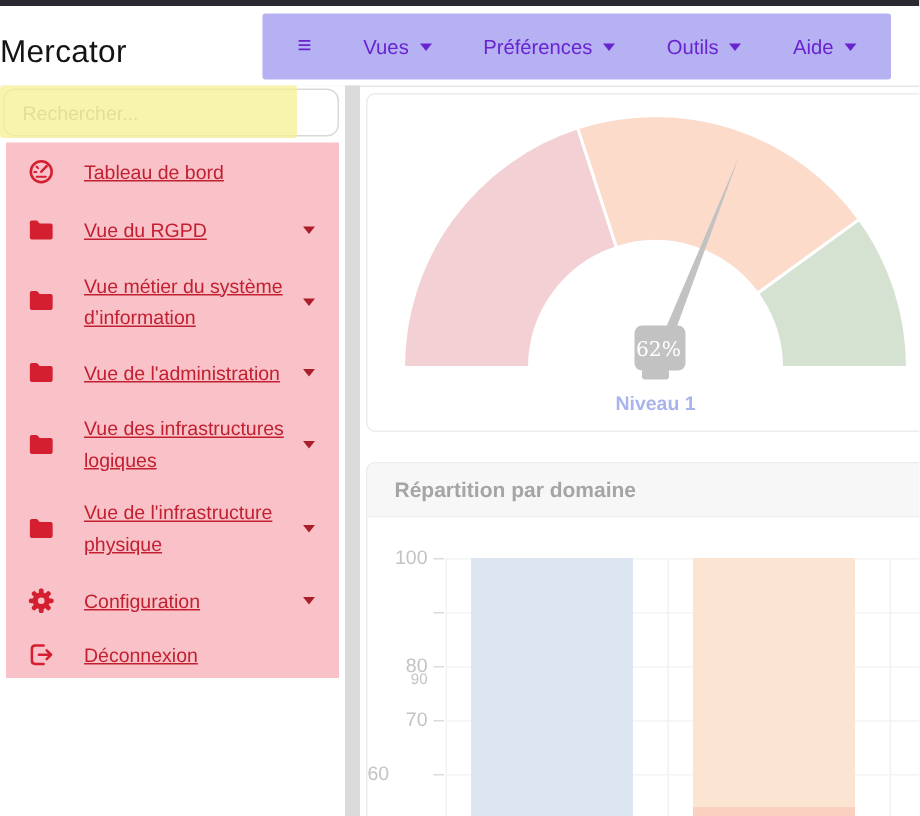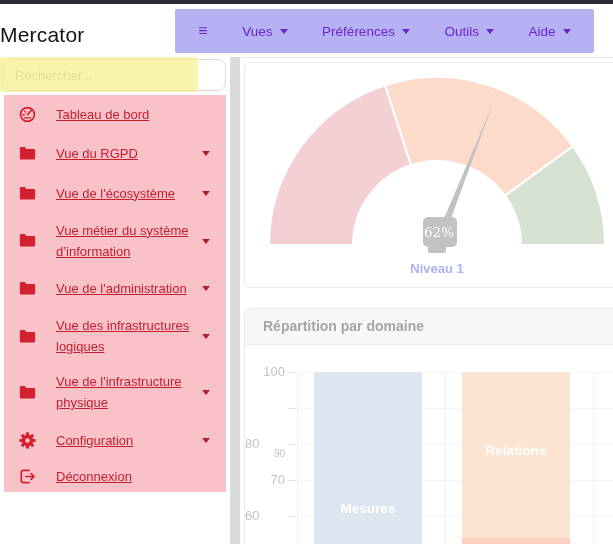--- a/index.html
+++ b/index.html
@@ -94,29 +94,20 @@
       <div class="menu-item h40">
         <span class="mi-icon">
           <svg width="19" height="19" viewBox="0 0 18 18" fill="currentColor">
             <path d="M1.8 4.1c0-.7.6-1.2 1.2-1.2h3.3l1.7 1.9h7c.7 0 1.2.5 1.2 1.2v7.6c0 .7-.5 1.2-1.2 1.2H3c-.7 0-1.2-.5-1.2-1.2Z"></path>
           </svg>
         </span>
         <span class="mi-label">Vue du RGPD</span>
         <span class="mi-caret"></span>
       </div>
 
-      <div class="menu-item h40">
-        <span class="mi-icon">
-          <svg width="19" height="19" viewBox="0 0 18 18" fill="currentColor">
-            <path d="M1.8 4.1c0-.7.6-1.2 1.2-1.2h3.3l1.7 1.9h7c.7 0 1.2.5 1.2 1.2v7.6c0 .7-.5 1.2-1.2 1.2H3c-.7 0-1.2-.5-1.2-1.2Z"></path>
-          </svg>
-        </span>
-        <span class="mi-label">Vue de l'écosystème</span>
-        <span class="mi-caret"></span>
-      </div>
 
       <div class="menu-item h55">
         <span class="mi-icon">
           <svg width="19" height="19" viewBox="0 0 18 18" fill="currentColor">
             <path d="M1.8 4.1c0-.7.6-1.2 1.2-1.2h3.3l1.7 1.9h7c.7 0 1.2.5 1.2 1.2v7.6c0 .7-.5 1.2-1.2 1.2H3c-.7 0-1.2-.5-1.2-1.2Z"></path>
           </svg>
         </span>
         <span class="mi-label">Vue métier du système d’information</span>
         <span class="mi-caret"></span>
       </div>
@@ -199,31 +190,29 @@
   <div class="card2">
     <div class="card2-header">Répartition par domaine</div>
   </div>
   <div class="plot" id="plot">
       <div style="position: absolute; left: 0px; top: 55px; width: 40px; text-align: right; font-size: 13px; color: rgb(195, 195, 195);">100</div>
       <div style="position: absolute; left: 44px; top: 63px; width: 7px; height: 1px; background: rgb(220, 220, 220);"></div>
       <div style="position: absolute; left: 52px; top: 63px; width: 316px; height: 1px; background: rgb(244, 244, 244);"></div>
       <div style="position: absolute; left: 0px; top: 91px; width: 40px; text-align: right; font-size: 10px; color: rgb(195, 195, 195); margin-top: 48px;">90</div>
       <div style="position: absolute; left: 44px; top: 99px; width: 7px; height: 1px; background: rgb(220, 220, 220);"></div>
       <div style="position: absolute; left: 52px; top: 99px; width: 316px; height: 1px; background: rgb(244, 244, 244);"></div>
-      <div style="position: absolute; left: 0px; top: 127px; width: 40px; text-align: left; font-size: 13px; color: rgb(195, 195, 195);">80</div>
+      <div style="position: absolute; left: 0px; top: 127px; width: 40px; text-align: right; font-size: 13px; color: rgb(195, 195, 195);">80</div>
       <div style="position: absolute; left: 44px; top: 135px; width: 7px; height: 1px; background: rgb(220, 220, 220);"></div>
       <div style="position: absolute; left: 52px; top: 135px; width: 316px; height: 1px; background: rgb(244, 244, 244);"></div>
       <div style="position: absolute; left: 0px; top: 163px; width: 40px; text-align: right; font-size: 13px; color: rgb(195, 195, 195);">70</div>
       <div style="position: absolute; left: 44px; top: 171px; width: 7px; height: 1px; background: rgb(220, 220, 220);"></div>
       <div style="position: absolute; left: 52px; top: 171px; width: 316px; height: 1px; background: rgb(244, 244, 244);"></div>
       <div style="position: absolute; left: 0px; top: 199px; width: 40px; text-align: left; font-size: 13px; color: rgb(195, 195, 195);">60</div>
       <div style="position: absolute; left: 44px; top: 207px; width: 7px; height: 1px; background: rgb(220, 220, 220);"></div>
       <div style="position: absolute; left: 52px; top: 207px; width: 316px; height: 1px; background: rgb(244, 244, 244);"></div>
       <div style="position: absolute; left: 52px; top: 63px; width: 1px; height: 172px; background: rgb(241, 241, 241);"></div>
       <div style="position: absolute; left: 200px; top: 63px; width: 1px; height: 172px; background: rgb(241, 241, 241);"></div>
       <div style="position: absolute; left: 348px; top: 63px; width: 1px; height: 172px; background: rgb(241, 241, 241);"></div>
       <div style="position: absolute; left: 69px; top: 63px; width: 108px; height: 172px; background: rgb(221, 229, 241);"></div>
-      <div style="position: absolute; left: 69px; top: 191.8px; width: 108px; text-align: center; font-size: 13.5px; font-weight: bold; color: rgba(255, 255, 255, 0.95);">Mesures</div>
       <div style="position: absolute; left: 217px; top: 63px; width: 108px; height: 172px; background: rgb(252, 228, 211);"></div>
       <div style="position: absolute; left: 217px; top: 228.6px; width: 108px; height: 6.4px; background: rgb(250, 209, 193);"></div>
-      <div style="position: absolute; left: 217px; top: 134.2px; width: 108px; text-align: center; font-size: 13.5px; font-weight: bold; color: rgba(255, 255, 255, 0.95);">Relations</div>
     </div>
 </div>
 
 </body></html>

